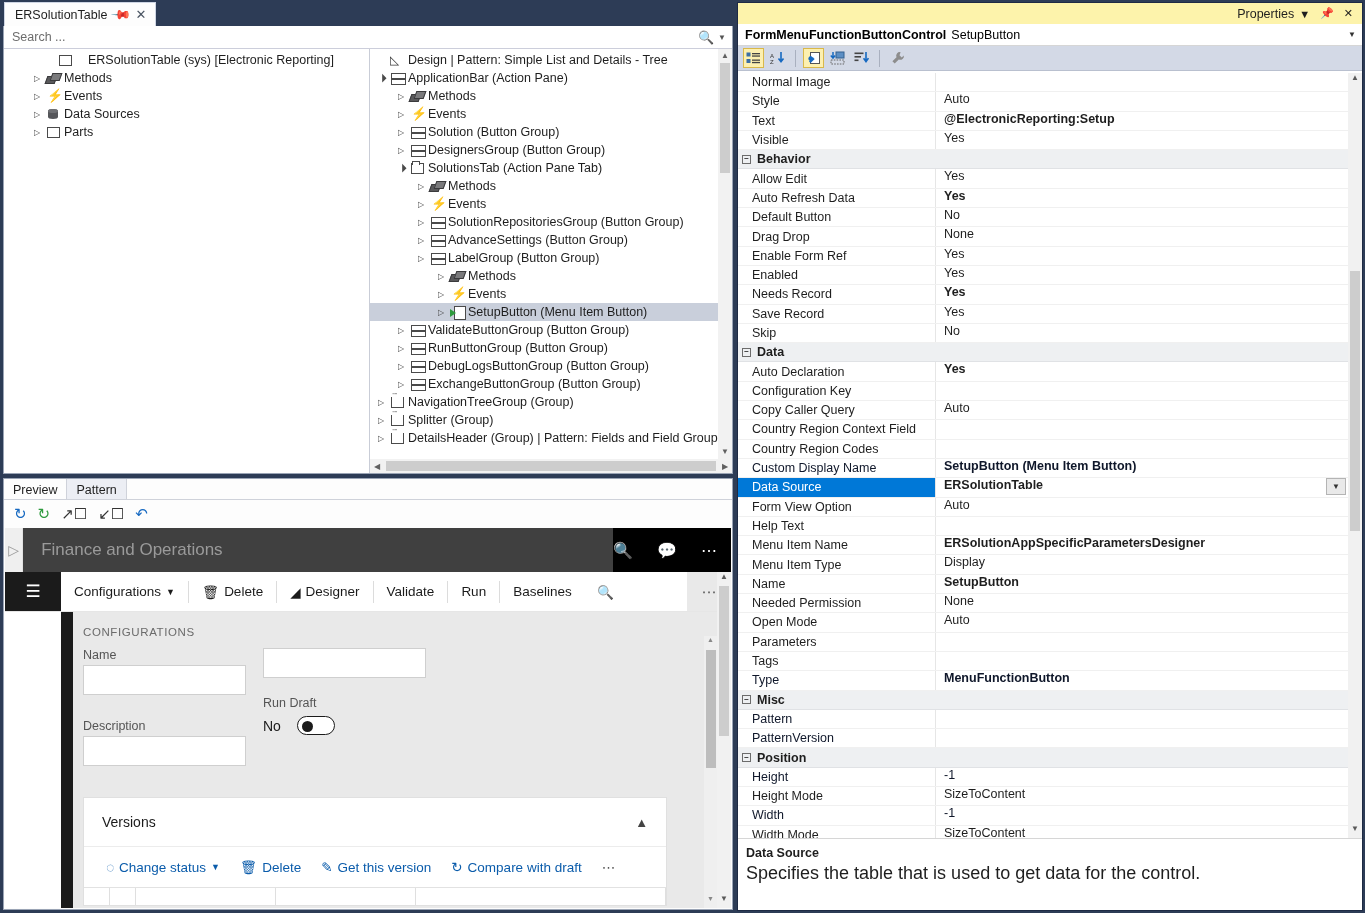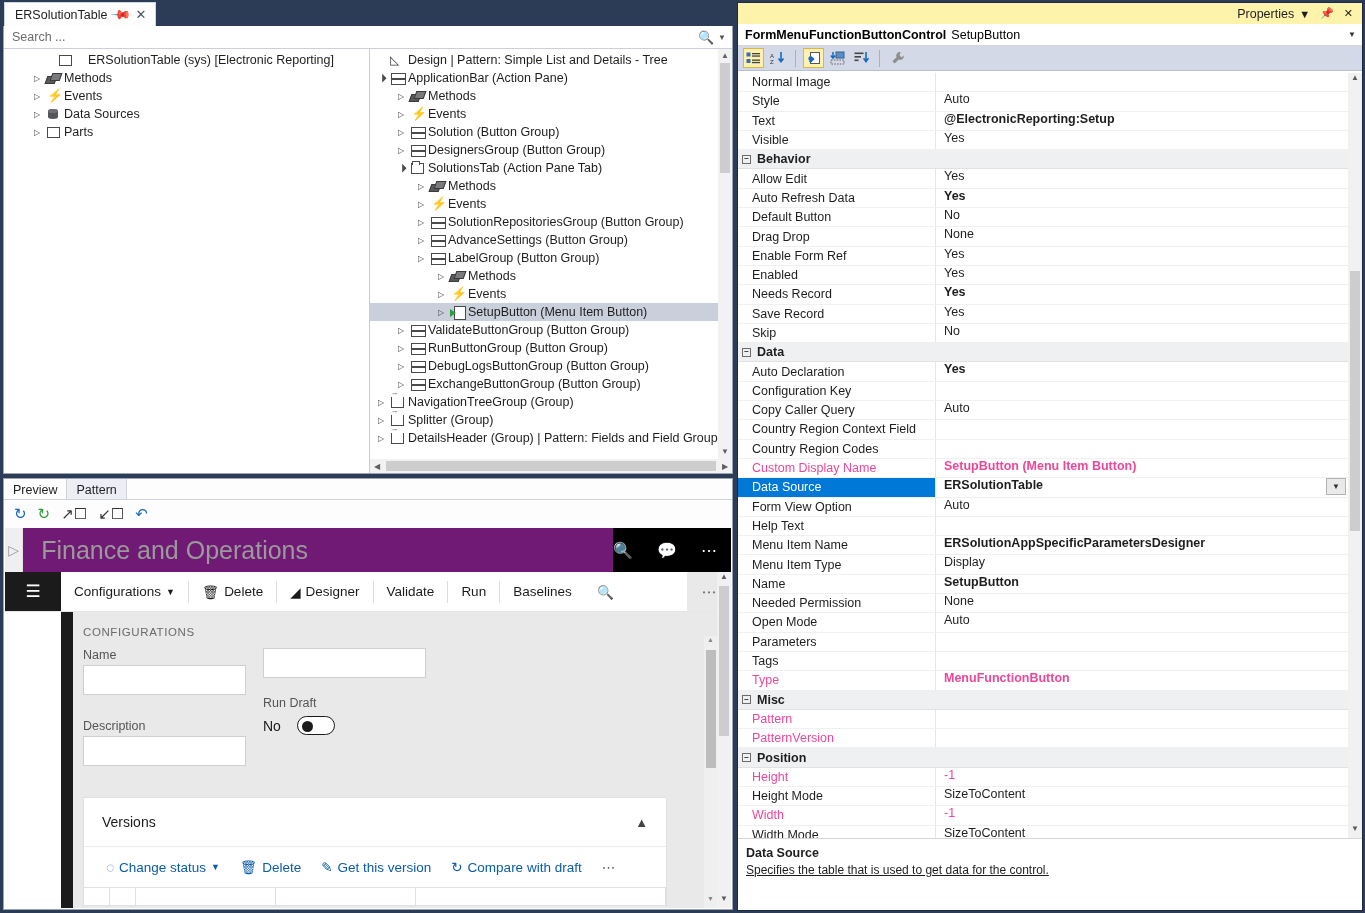--- a/index.html
+++ b/index.html
@@ -127,22 +127,22 @@
   .pv-toolbar { height: 27px; display:flex; align-items:center; gap:11px; padding-left: 10px; background:#fdfdfd; }
   .pv-toolbar span { font-size: 15px; line-height: 1; cursor:pointer; }
 
   .fo-frame { position:absolute; left:1px; top:49px; right:1px; bottom:1px; background:#fff; overflow:hidden; }
   .fo-topbar { display:flex; height: 44px; }
   .fo-topbar .play {
     width: 56px; background:#efefef; display:flex; align-items:center; justify-content:center;
     color:#9a9a9a; font-size:14px; border-right:1px solid #e2e2e2;
   }
   .fo-topbar .brand {
-    flex: 0 0 590px; background:#701a75; display:flex; align-items:center;
-    padding-left: 18px; color:#9a9a9a; font-size: 25px;
+    flex: 0 0 590px; background:#404040; display:flex; align-items:center;
+    padding-left: 18px; color:#9a9a9a; font-size: 17px;
   }
   .fo-topbar .blackbar {
     flex: 1; background:#000; display:flex; align-items:center; justify-content:flex-end;
     gap: 24px; padding-right: 14px; color:#fff; font-size: 16px;
   }
   .fo-actionpane { display:flex; height: 40px; background:#fff; border-bottom:1px solid #e6e6e6;}
   .fo-hamb { width:56px; background:#1b1b1b; color:#fff; display:flex; align-items:center; justify-content:center; font-size:17px;}
   .fo-acts { flex:1; display:flex; align-items:center; font-size:13.5px; color:#1b1b1b; }
   .fo-acts .it { display:flex; align-items:center; gap:5px; padding: 0 13px; height: 22px; }
   .fo-acts .sep { width:1px; height:22px; background:#dcdcdc; }
@@ -218,34 +218,34 @@
   }
   .grow .v { flex:1; padding-left: 8px; display:flex; color:#1e1e1e; overflow:hidden; white-space:nowrap; }
   .grow.cat { background:#eef0f2; border-bottom:1px solid #e0e2e5; }
   .grow.cat .k { font-weight:bold; padding-left: 0; border-right:none; display:flex; align-items:center; gap:6px; }
   .grow.cat .catbox {
     width: 9px; height: 9px; border:1px solid #6c6c6c; margin-left: 4px;
     display:flex; align-items:center; justify-content:center; font-size: 8px; line-height:8px; color:#333;
   }
   .grow.cat .v { border:none; }
   .grow .bold { font-weight: bold; }
-  .grow .dim { color: #ec4899; }
+  .grow .dim { color: #0f172a; }
   .grow.sel .k { background:#0078d7; color:#fff; padding-left:14px; }
   .grow.sel .v { font-weight:bold; }
   .grow.sel .ddbtn {
     width: 20px; height: 17px; margin-right:2px; background:#e9e9e9; border:1px solid #b4b4b4;
     display:flex; align-items:center; justify-content:center; font-size:8px; color:#333;
   }
 
   .props-desc {
     position:absolute; left:0; right:0; bottom: 10px; height: 62px;
     border-top:1px solid #d6d6d6; background:#fff; padding: 7px 8px 0 8px;
   }
   .props-desc .h { font-weight:bold; font-size:12.5px; color:#1e1e1e; }
-  .props-desc .d { font-size:12px; color:#1e1e1e; margin-top:3px;text-decoration:underline; }
+  .props-desc .d { font-size:18px; color:#1e1e1e; margin-top:3px; }
 
   .props-vscroll { position:absolute; right: 0; top: 70px; bottom: 72px; width: 14px; background:#f1f1f1; }
   .props-vscroll .a { position:absolute; left:0; width:14px; height:14px; text-align:center; font-size:8px; color:#5a5a5a; }
   .props-vscroll .thumb { position:absolute; left:2px; width:10px; background:#cdcdcd; }
 </style>
 </head>
 <body>
 
 <div class="app">
 

